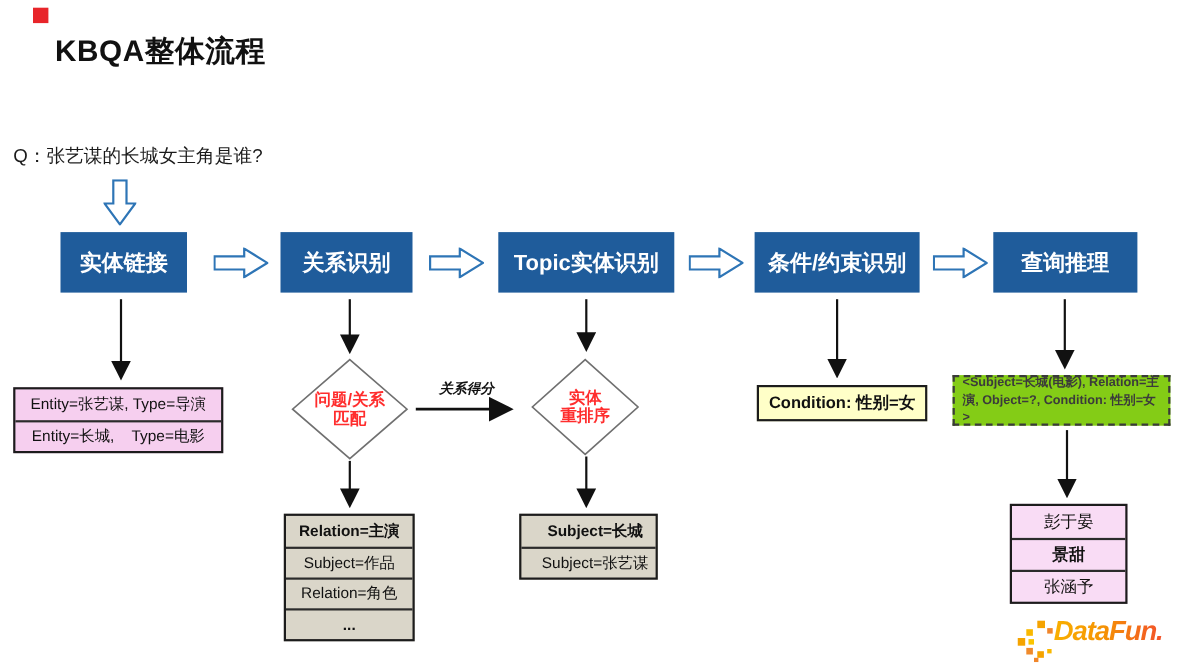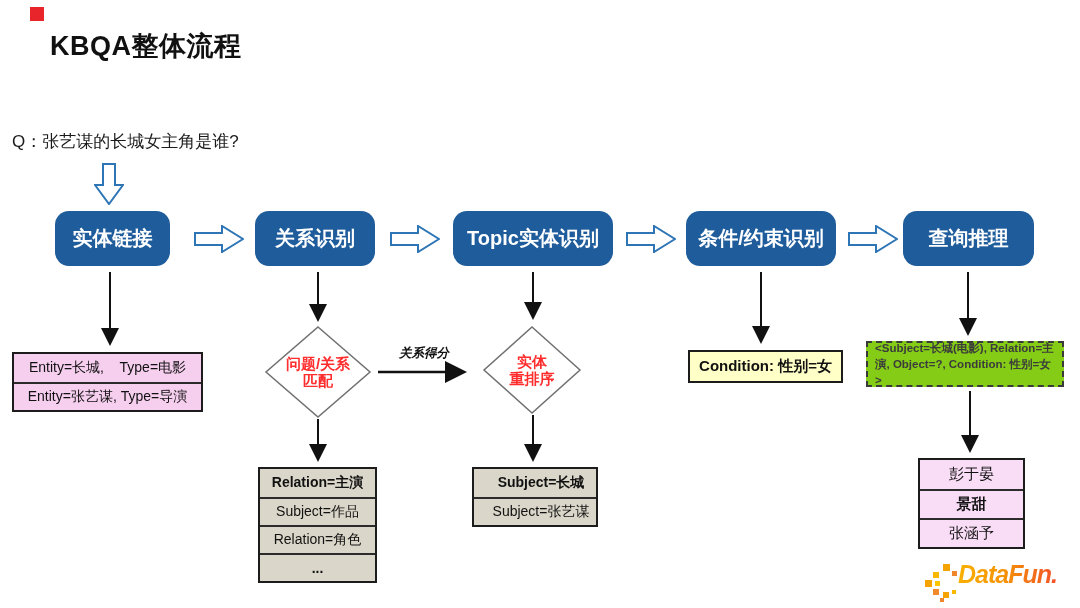--- a/index.html
+++ b/index.html
@@ -8,21 +8,21 @@
     font-family:"Liberation Sans","DejaVu Sans",sans-serif;overflow:hidden;
   }
   .abs{position:absolute;}
   .red-marker{left:30px;top:7px;width:14px;height:14px;background:#e8252a;}
   .title{left:50px;top:28px;font-size:27px;font-weight:700;color:#111;letter-spacing:.5px;}
   .question{left:12px;top:130px;font-size:17px;color:#1a1a1a;}
   svg.overlay{left:0;top:0;width:1080px;height:608px;pointer-events:none;}
   .stage{
     top:211px;height:55px;background:#1f5c9b;color:#ffffff;
     display:flex;align-items:center;justify-content:center;
-    font-size:20px;font-weight:700;border-radius:14px;
+    font-size:20px;font-weight:700;
   }
   .s1{left:55px;width:115px;} .s2{left:255px;width:120px;}
   .s3{left:453px;width:160px;} .s4{left:686px;width:150px;}
   .s5{left:903px;width:131px;}
   .flow-arrow{top:225px;width:50px;height:28px;}
   .fa1{left:194px;} .fa2{left:390px;} .fa3{left:626px;} .fa4{left:848px;}
   .down-arrow{left:94px;top:163px;width:30px;height:42px;}
   .diamond-label{
     width:104px;text-align:center;color:#ff2d2d;font-weight:700;
     font-size:15px;line-height:17px;
@@ -122,22 +122,22 @@
     <div>匹配</div>
   </div>
   <div class="abs diamond-label dl2">
     <div>实体</div>
     <div>重排序</div>
   </div>
 
   <div class="abs edge-label">关系得分</div>
 
   <div class="abs tbl entity-table">
+    <div class="row">Entity=张艺谋, Type=导演</div>
     <div class="row">Entity=长城,    Type=电影</div>
-    <div class="row">Entity=张艺谋, Type=导演</div>
   </div>
 
   <div class="abs tbl relation-table">
     <div class="row hl-red">Relation=主演</div>
     <div class="row">Subject=作品</div>
     <div class="row">Relation=角色</div>
     <div class="row" style="font-weight:700">...</div>
   </div>
 
   <div class="abs tbl subject-table">

